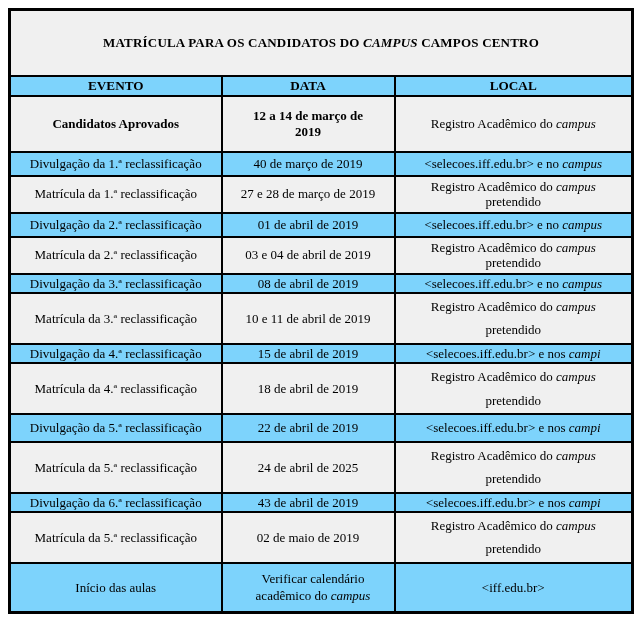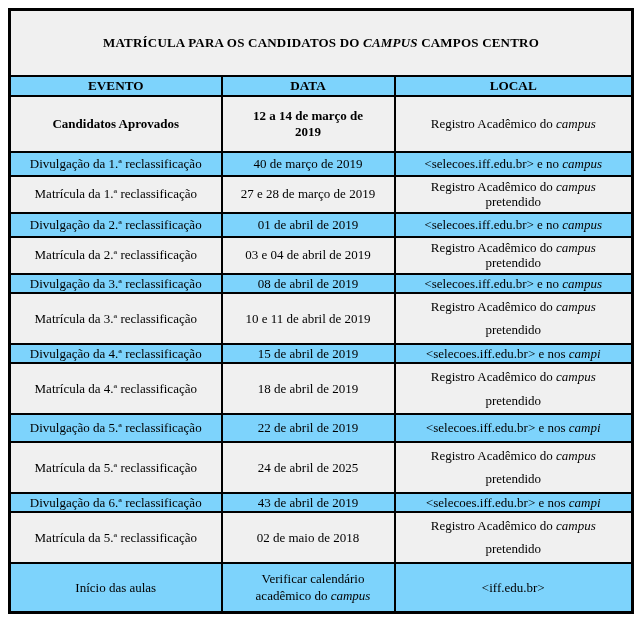--- a/index.html
+++ b/index.html
@@ -127,21 +127,21 @@
     </tr>
 
     <tr style="height:16px">
       <td><span>Divulgação da 6.ª reclassificação</span></td>
       <td><span>43 de abril de 2019</span></td>
       <td><span>&lt;selecoes.iff.edu.br&gt; e nos </span><span class="it">campi</span></td>
     </tr>
 
     <tr class="shade" style="height:43px">
       <td><span>Matrícula da 5.ª reclassificação</span></td>
-      <td><span>02 de maio de 2018</span></td>
+      <td><span>02 de maio de 2019</span></td>
       <td class="loose"><span>Registro Acadêmico do </span><span class="it">campus</span><br><span>pretendido</span></td>
     </tr>
 
     <tr style="height:50px">
       <td><span>Início das aulas</span></td>
       <td class="mid2"><span>Verificar calendário</span><br><span>acadêmico do </span><span class="it">campus</span></td>
       <td><span>&lt;iff.edu.br&gt;</span></td>
     </tr>
   </tbody>
 </table>

